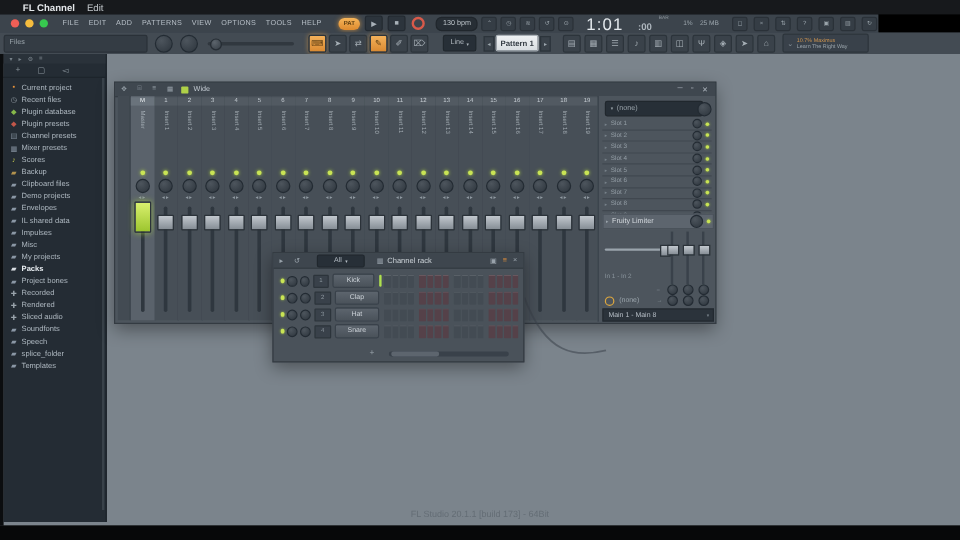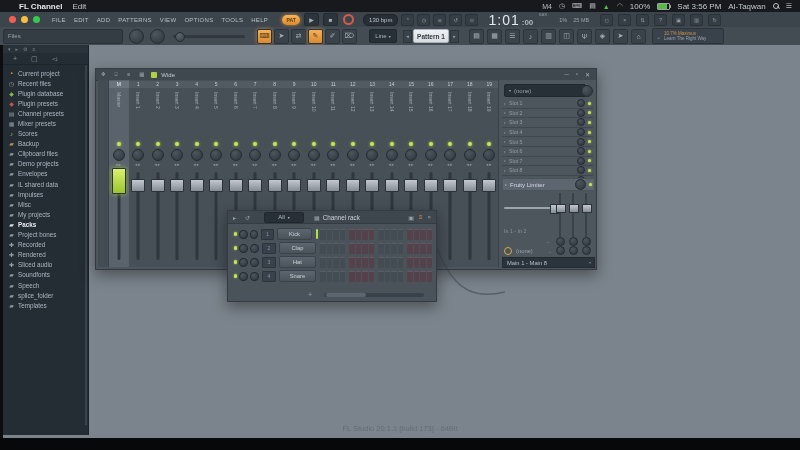--- a/index.html
+++ b/index.html
@@ -17,38 +17,38 @@
   .mb-ic{font-size:7px;color:#b9bec3;}
   .mb-green{color:#58b947;}
   .battery{width:11px;height:5px;border:1px solid #9aa0a5;border-radius:1px;position:relative;}
   .battery:after{content:"";position:absolute;left:0;top:0;bottom:0;width:9px;background:#58b947;}
   .battery:before{content:"";position:absolute;right:-2px;top:1px;width:1px;height:3px;background:#9aa0a5;}
   .mag{width:6px;height:6px;position:relative;}
   .mag:before{content:"";position:absolute;left:0;top:0;width:4px;height:4px;border:1px solid #b9bec3;border-radius:50%;}
   .mag:after{content:"";position:absolute;left:4px;top:4px;width:3px;height:1px;background:#b9bec3;transform:rotate(45deg);}
 
   
-  #fl-titlebar{left:0;top:12px;width:800px;height:15px;background:#3c444c;border-bottom:1px solid #31383f;
+  #fl-titlebar{left:0;top:12px;width:732px;height:15px;background:#3c444c;border-bottom:1px solid #31383f;
                display:flex;align-items:center;}
   .tl{width:7px;height:7px;border-radius:50%;margin-left:5px;}
   .tl.r{background:#f05f56;margin-left:9px;}.tl.y{background:#f6bd3e;}.tl.g{background:#37c84f;}
   #fl-menus{display:flex;gap:8px;margin-left:12px;}
   #fl-menus .flmenu{font-size:6px;color:#b7bfc7;letter-spacing:.3px;}
   .pill{height:10px;border-radius:5px;display:flex;align-items:center;justify-content:center;}
   #pat-btn{width:18px;background:linear-gradient(#f6b559,#dd8a2e);color:#5a3c10;font-size:5px;font-weight:bold;margin-left:14px;box-shadow:0 0 4px rgba(246,166,66,.7);}
   .transport{width:13px;height:11px;background:#2c343c;border:1px solid #232a31;border-radius:2px;margin-left:4px;
              display:flex;align-items:center;justify-content:center;font-size:6px;color:#a8b1b8;}
   .rec-ring{width:7px;height:7px;border:2px solid #d85a4a;border-radius:50%;background:transparent;}
   #tempo{margin-left:8px;background:#272e35;border:1px solid #20262c;border-radius:5px;height:10px;padding:0 5px;
          font-size:6px;color:#bcc4ca;display:flex;align-items:center;}
   .tb-sm{width:11px;height:10px;background:#353d45;border:1px solid #2a3138;border-radius:2px;margin-left:3px;
          display:flex;align-items:center;justify-content:center;font-size:5px;color:#9aa4ab;}
   #time-display{margin-left:10px;display:flex;align-items:baseline;color:#e3e8ec;position:relative;}
   #time-main{font-size:14px;letter-spacing:1px;}
-  #time-frac{font-size:8px;color:#aeb6bd;margin-left:2px;font-weight:bold;}
+  #time-frac{font-size:8px;color:#aeb6bd;margin-left:12px;font-weight:bold;}
   #time-unit{position:absolute;right:-14px;top:0;font-size:4px;color:#8d969d;}
   #perf{margin-left:26px;display:flex;align-items:center;gap:6px;font-size:5.5px;color:#9aa4ab;}
   #titlebar-tools{display:flex;gap:2px;margin-left:8px;}
 
   
   #toolbar2{left:0;top:27px;width:800px;height:18px;background:#434b53;border-bottom:1px solid #31383f;
             display:flex;align-items:center;}
   #hint-box{width:114px;height:13px;margin-left:3px;background:#343c44;border:1px solid #2a3138;border-radius:2px;
             font-size:6px;color:#9aa4ab;display:flex;align-items:center;padding-left:4px;}
   .knob{border-radius:50%;background:radial-gradient(circle at 35% 30%, #4d555d, #2d353d);
@@ -189,34 +189,20 @@
 </style>
 </head>
 <body>
 
 <div id="stage">
 
   <div class="abs" id="menubar">
     <span class="apple"></span>
     <span class="appname">FL Channel</span>
     <span class="menu">Edit</span>
-    <div class="right">
-      <span class="mb-ic">M4</span>
-      <span class="mb-ic">◷</span>
-      <span class="mb-ic">⌨</span>
-      <span class="mb-ic">▤</span>
-      <span class="mb-ic mb-green">▲</span>
-      <span class="mb-ic">◠</span>
-      <span>100%</span>
-      <span class="battery"></span>
-      <span>Sat 3:56 PM</span>
-      <span>Al-Taqwan</span>
-      <span class="mag"></span>
-      <span class="mb-ic">☰</span>
-    </div>
   </div>
 
   <div class="abs" id="fl-titlebar">
     <span class="tl r"></span>
     <span class="tl y"></span>
     <span class="tl g"></span>
     <div id="fl-menus">
         <span class="flmenu">FILE</span>
         <span class="flmenu">EDIT</span>
         <span class="flmenu">ADD</span>

